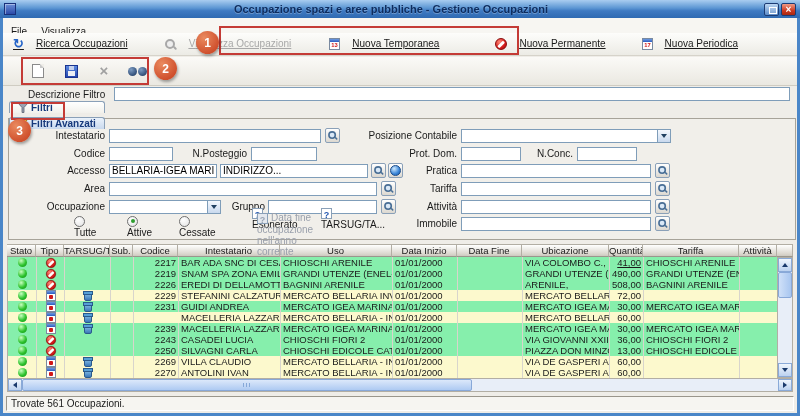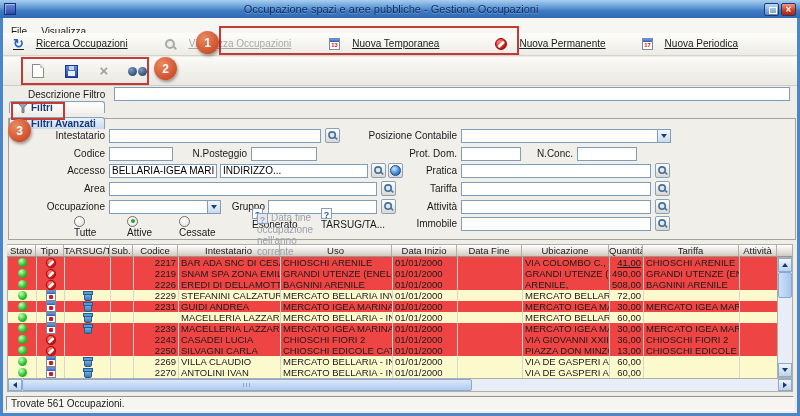--- a/index.html
+++ b/index.html
@@ -8,21 +8,21 @@
 
   .window { position:absolute; inset:0; background:#efede8;
     border-left:3px solid #4a86c8; border-right:3px solid #4a86c8; border-bottom:3px solid #4a86c8; }
 
   
   .titlebar { position:absolute; left:-3px; right:-3px; top:0; height:18px;
     background:linear-gradient(#a9cdf0, #5b96d3 45%, #3f7ac2 60%, #2f6ab2);
     display:flex; align-items:center; padding:0 4px; }
   .app-icon { width:12px; height:12px; background:linear-gradient(#6d8fd8,#2a4aa8); border:1px solid #18307a; margin-right:4px;
     box-shadow:inset 1px 1px 0 rgba(255,255,255,.4); }
-  .title-text { flex:1; text-align:center; font-weight:normal; font-size:11px; color:#0d2c5e; text-shadow:0 1px 0 rgba(255,255,255,.25);
+  .title-text { flex:1; text-align:center; font-weight:bold; font-size:11px; color:#0d2c5e; text-shadow:0 1px 0 rgba(255,255,255,.25);
     white-space:nowrap; overflow:hidden; }
   .winbtn { width:15px; height:13px; border-radius:2px; margin-left:2px; position:relative; border:1px solid #1c3c74; }
   .winbtn.restore { background:linear-gradient(#bcd6f2,#5d8cc8); }
   .winbtn.restore::after { content:""; position:absolute; left:4px; top:3px; width:6px; height:5px; border:1px solid #fff; background:rgba(255,255,255,.15); }
   .winbtn.close { background:linear-gradient(#f09a84,#cc3a22 60%,#a82812); color:#fff; font-weight:bold; font-size:10px; line-height:11px; text-align:center; }
   .winbtn.close::after { content:"×"; }
 
   
   .menubar { position:absolute; left:0; right:0; top:18px; height:27px; background:#f7f6f2; border-bottom:1px solid #e0ded6;
     display:flex; align-items:center; gap:14px; padding:0 8px; }
@@ -120,21 +120,21 @@
   .qbox::before { content:"?"; font-size:9px; font-weight:bold; color:#2458b0; line-height:10px; }
   .qbox.disabled { background:#e4e8ee; }
   .qbox.disabled::before { color:#9aa4b4; }
 
   
   .table-wrap { position:absolute; left:4px; top:244px; width:786px; }
   .thead { display:flex; height:13px; }
   .th { background:linear-gradient(#ffffff,#dbd7ce 80%,#cdc9c0); border-right:1px solid #b2aea4; border-top:1px solid #b2aea4;
     border-bottom:1px solid #9a968c; text-align:center; font-size:9.5px; line-height:12px; white-space:nowrap; overflow:hidden; }
   .tbody { border-left:1px solid #b2aea4; }
-  .tr { display:flex; height:11px; background:#ef4444; }
+  .tr { display:flex; height:11px; background:#86efac; }
   .tr.hl { background:#fcf9cd; }
   .td { border-right:1px solid #d8d5cc; font-size:9.5px; line-height:11px; white-space:nowrap; overflow:hidden; padding:0 2px;
     display:flex; align-items:center; }
   .td.r { justify-content:flex-end; }
   .td.c { justify-content:center; padding:0; }
   .dot-green { width:9px; height:9px; border-radius:50%; background:radial-gradient(circle at 35% 30%, #c8ffc0, #2ec32e 55%, #0e8a0e); }
   .icon-bin { position:relative; display:inline-block; width:8px; height:9px; margin-top:1px;
     background:linear-gradient(#8cc6ec,#3a78b8); border:1px solid #2a5a8c; border-radius:1px 1px 2px 2px; }
   .icon-bin::before { content:""; position:absolute; left:-2px; right:-2px; top:-2px; height:2px; background:#55a0d8; border:1px solid #2a5a8c; }
 

